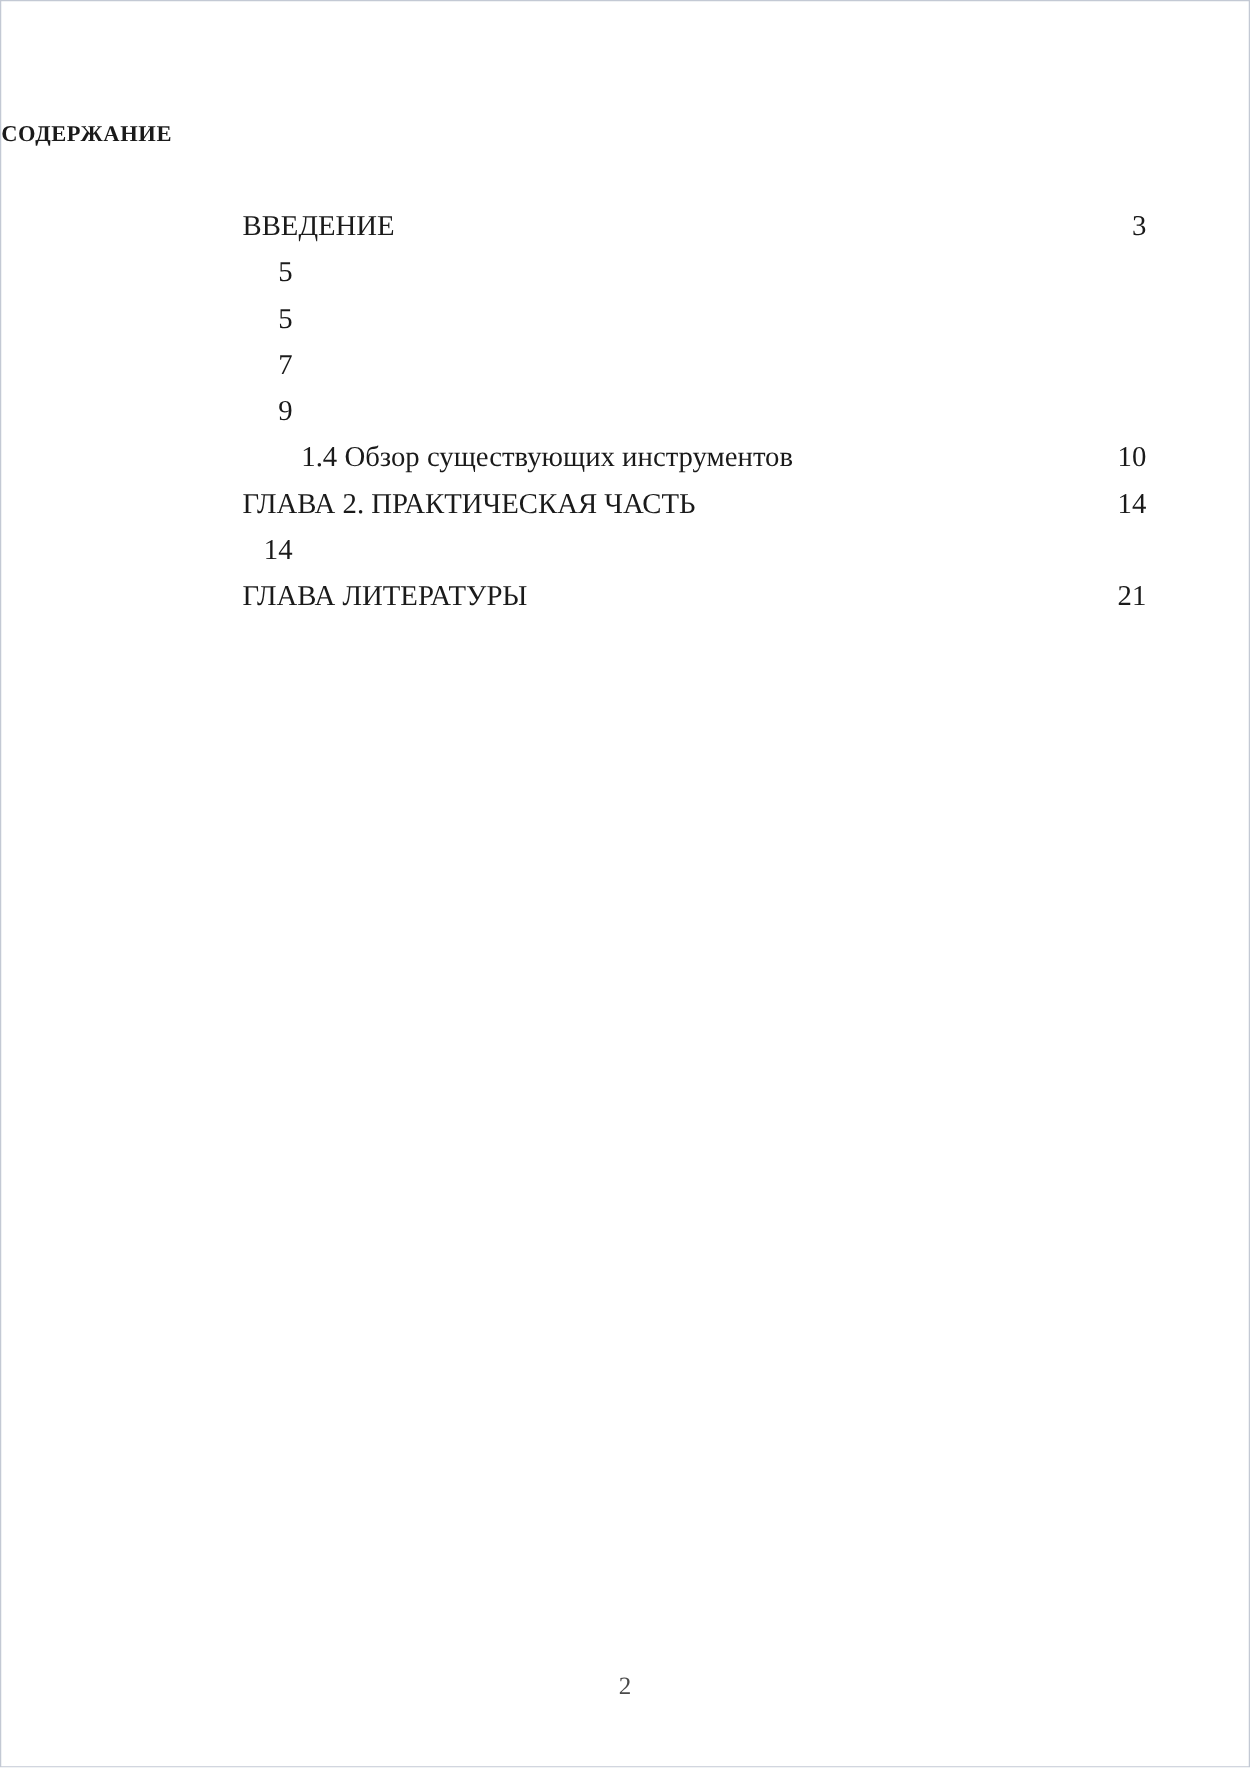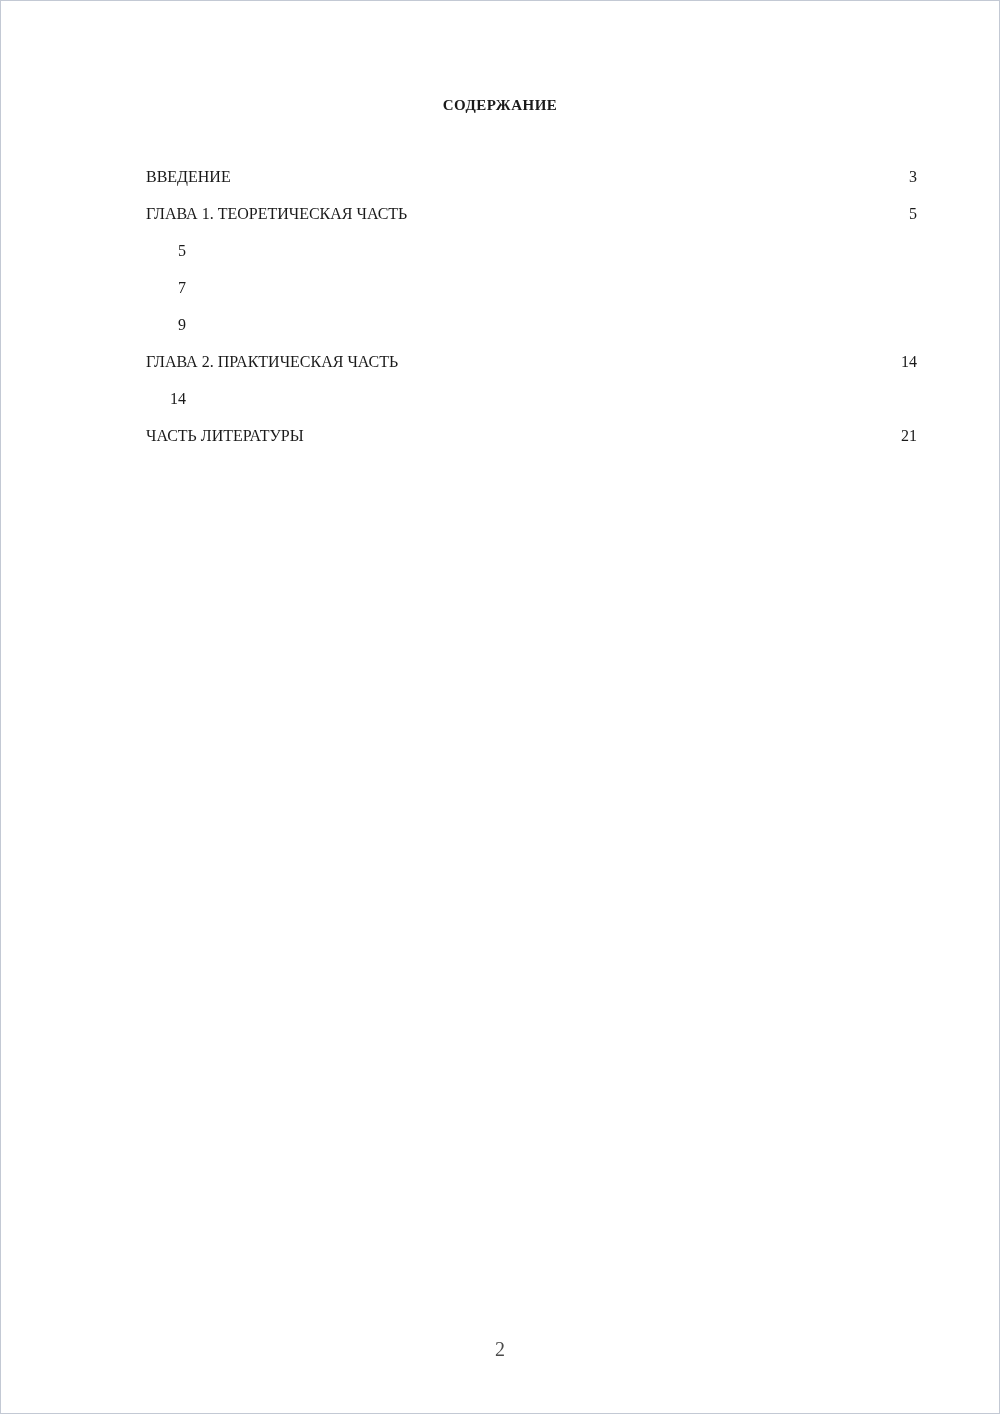--- a/index.html
+++ b/index.html
@@ -13,39 +13,40 @@
     width: 998px;
     height: 1412px;
     margin: 0 auto;
     background: #ffffff;
     border: 1px solid #c3c9d4;
     box-sizing: content-box;
     overflow: hidden;
   }
   .toc-title {
     margin-top: 96px;
-    text-align: center;
-    font-size: 15px;
+    text-align: left;
+    font-size: 18px;
     font-weight: bold;
     color: #1a1a1a;
     letter-spacing: 0.5px;
   }
   .toc-list {
     margin-top: 44px;
     padding-left: 145px;
     padding-right: 82px;
   }
   .toc-entry {
     display: flex;
     align-items: baseline;
     justify-content: space-between;
     height: 37px;
     line-height: 37px;
-    font-size: 16px;
+    font-size: 23px;
     color: #1a1a1a;
+    margin-left: 48px;
   }
   .toc-entry .label {
     white-space: nowrap;
   }
   .toc-entry.level-1 .label {
     padding-left: 47px;
   }
   .toc-entry .pagenum {
     flex-shrink: 0;
     text-align: right;
@@ -67,40 +68,43 @@
 <div class="page">
 
   <div class="toc-title">СОДЕРЖАНИЕ</div>
 
   <div class="toc-list">
       <div class="toc-entry level-0">
         <span class="label">ВВЕДЕНИЕ</span>
         <span class="pagenum">3</span>
       </div>
       <div class="toc-entry level-0">
-        <span class="label">ГЛАВА 1. ТЕОРЕТИЧЕСКАЯ ЧАСТЬ</span>
         <span class="pagenum">5</span>
       </div>
       <div class="toc-entry level-1">
         <span class="pagenum">5</span>
       </div>
       <div class="toc-entry level-1">
         <span class="pagenum">7</span>
       </div>
       <div class="toc-entry level-1">
         <span class="pagenum">9</span>
       </div>
+      <div class="toc-entry level-1">
+        <span class="label">1.4 Обзор существующих инструментов</span>
+        <span class="pagenum">10</span>
+      </div>
       <div class="toc-entry level-0">
         <span class="label">ГЛАВА 2. ПРАКТИЧЕСКАЯ ЧАСТЬ</span>
         <span class="pagenum">14</span>
       </div>
       <div class="toc-entry level-1">
         <span class="pagenum">14</span>
       </div>
       <div class="toc-entry level-0">
-        <span class="label">ЧАСТЬ ЛИТЕРАТУРЫ</span>
+        <span class="label">ГЛАВА ЛИТЕРАТУРЫ</span>
         <span class="pagenum">21</span>
       </div>
     </div>
 
   <div class="footer-pagenum">2</div>
 
 </div>
 
 </body></html>

